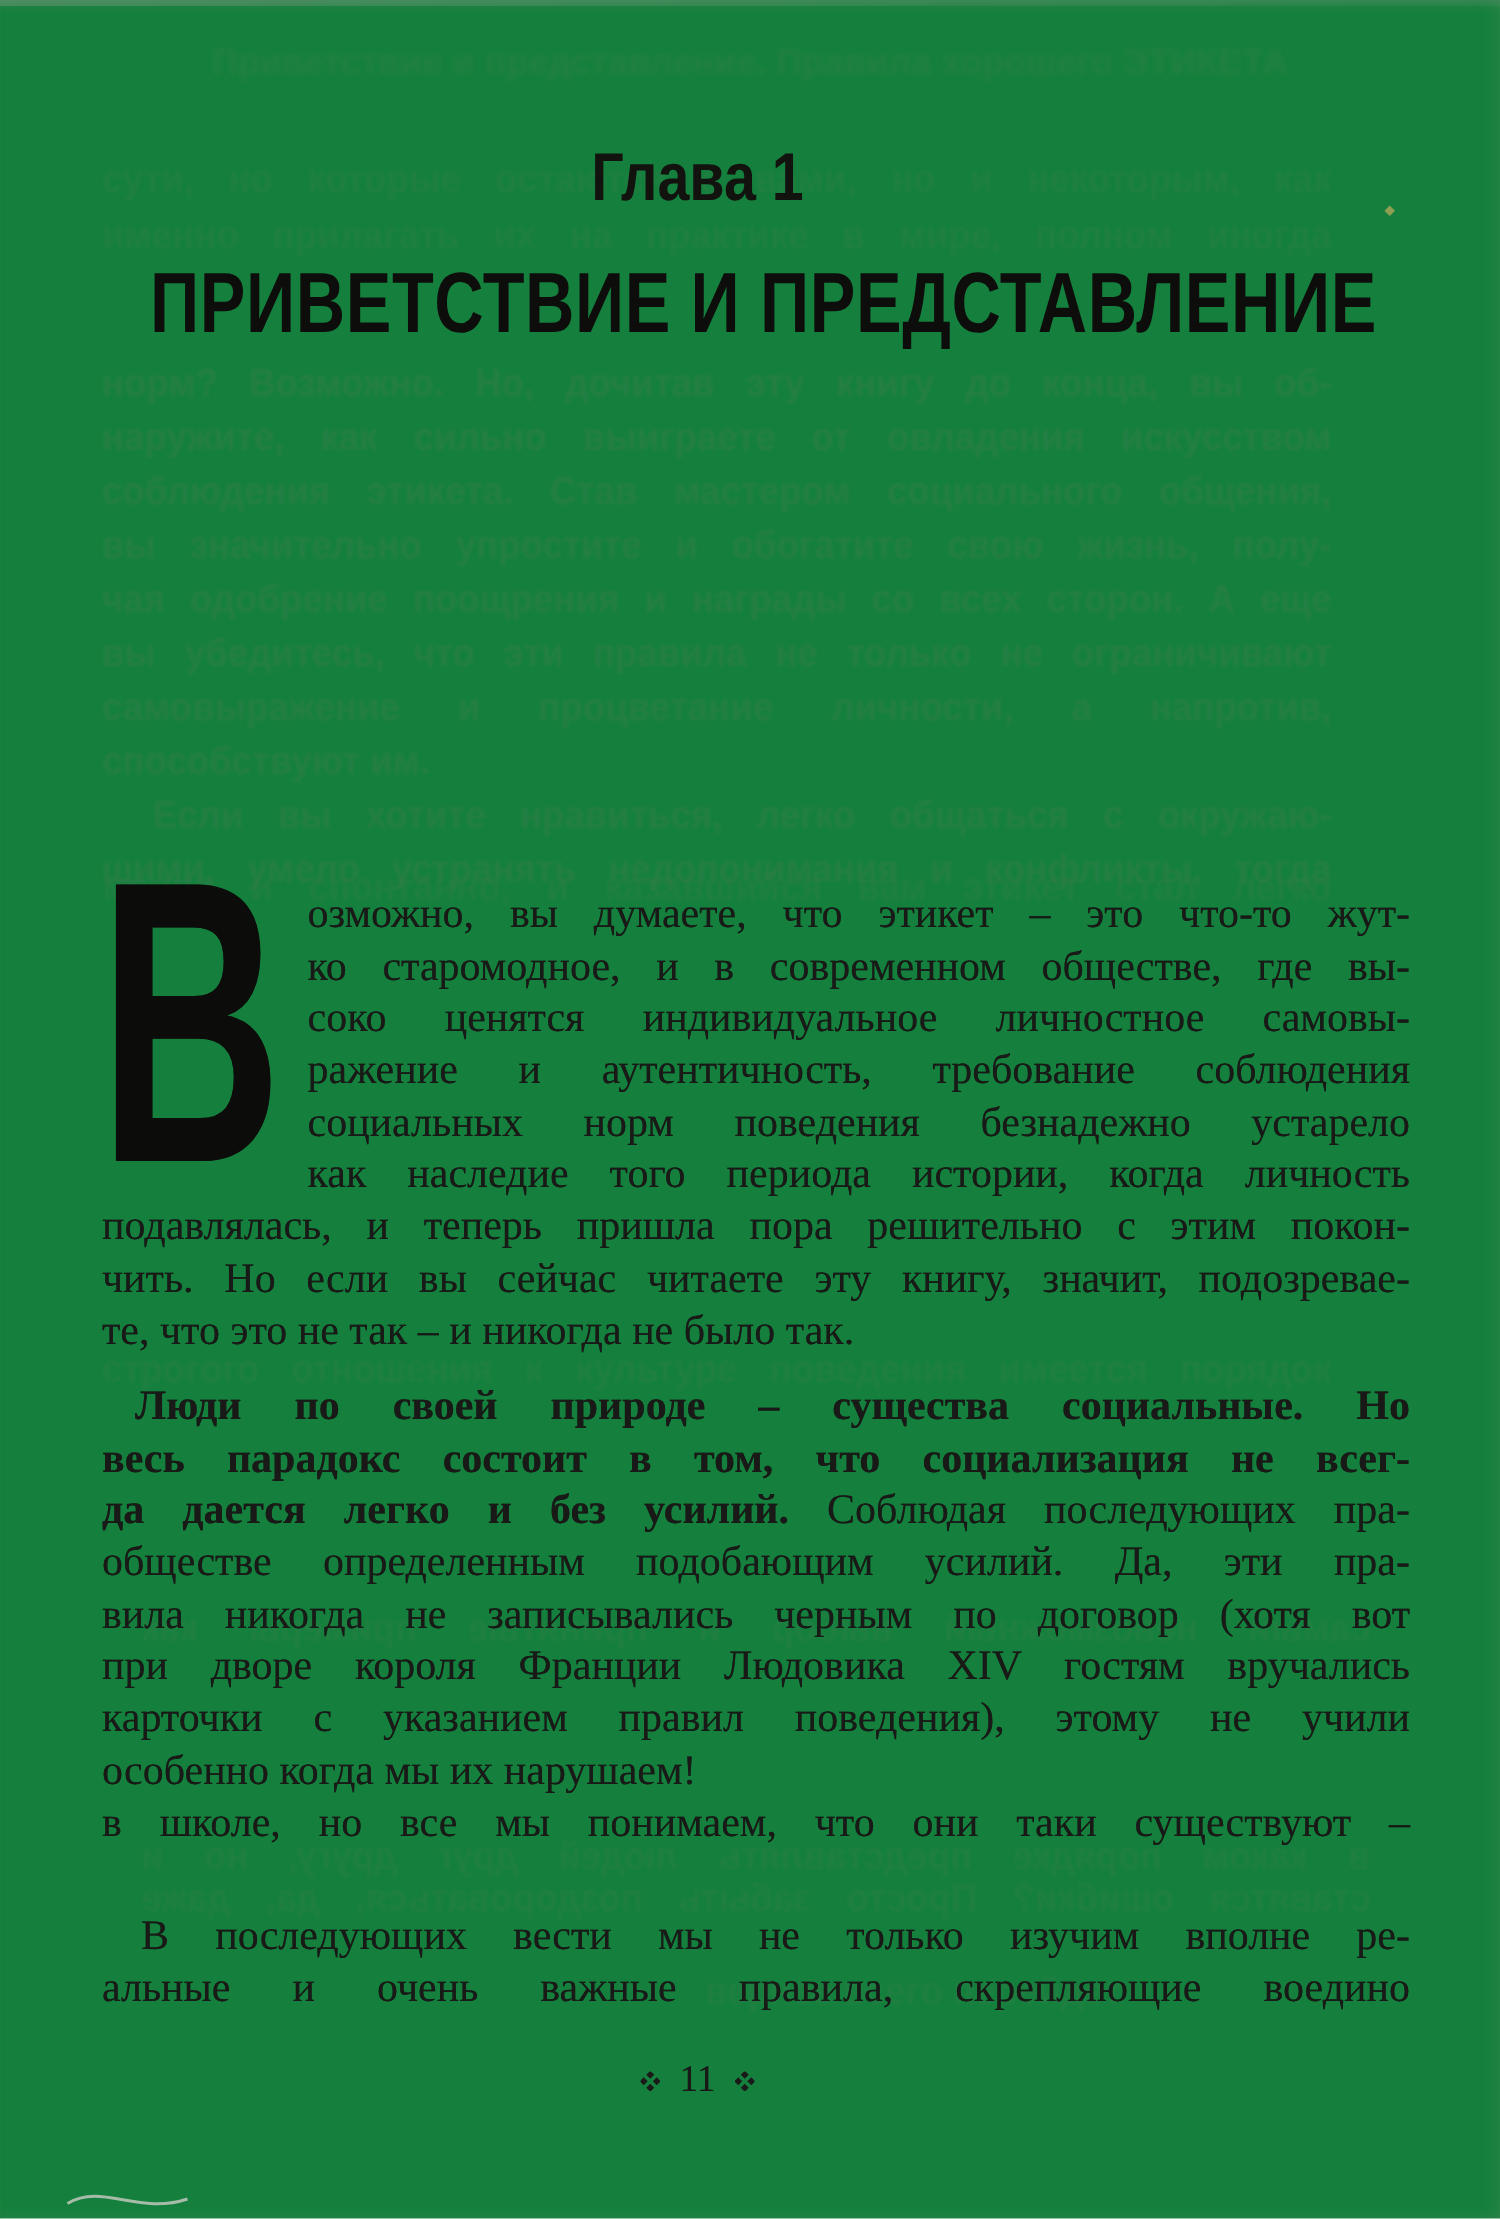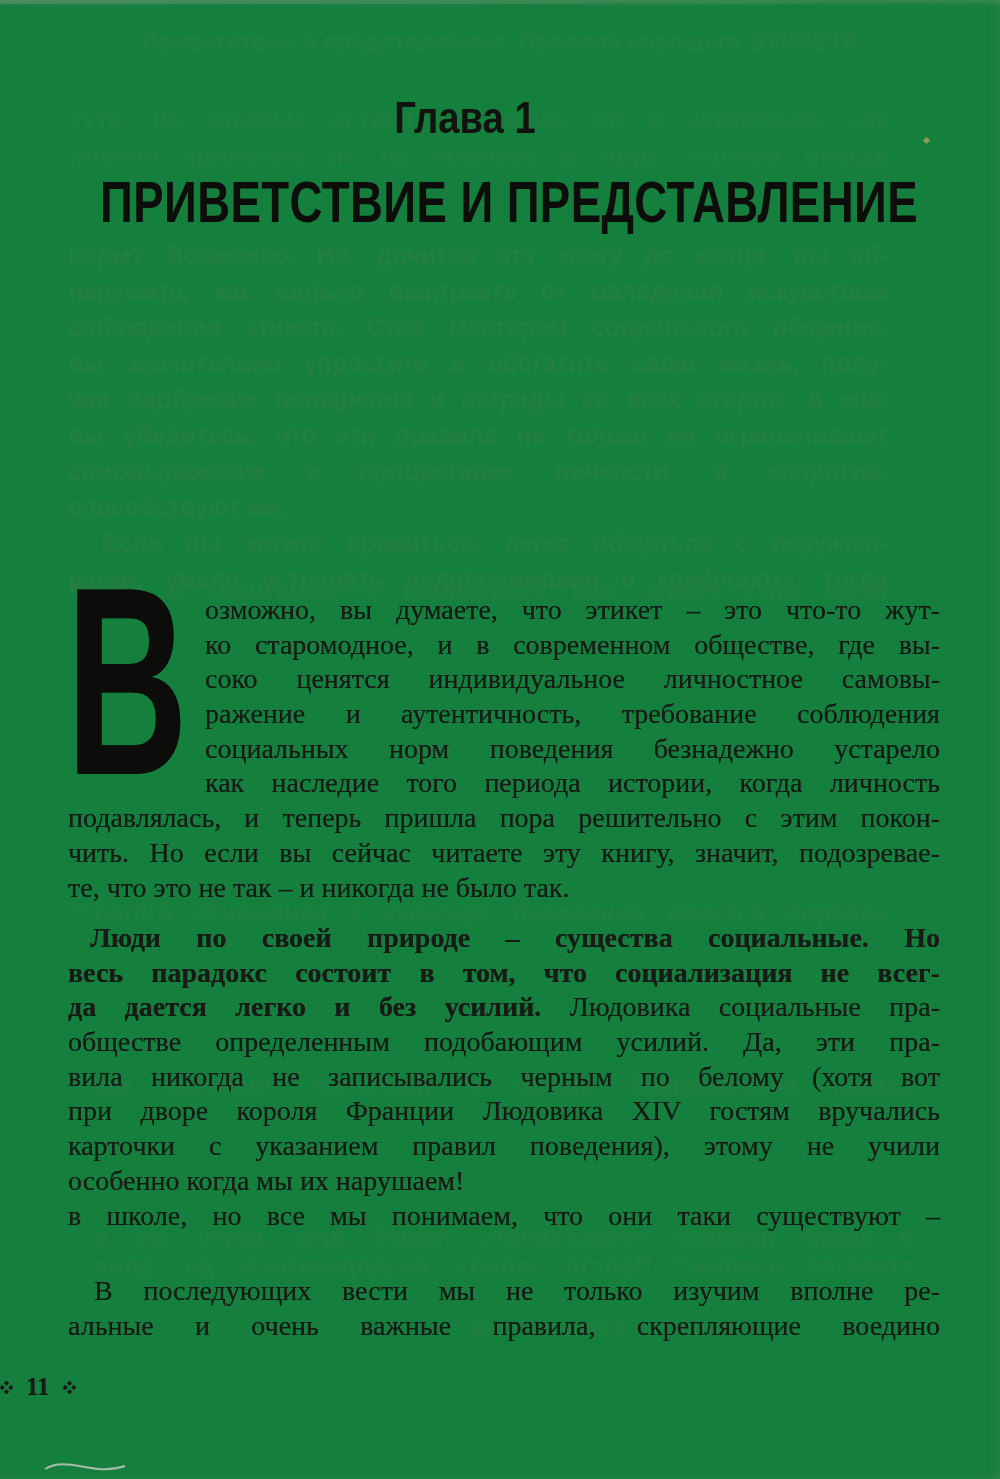--- a/index.html
+++ b/index.html
@@ -93,23 +93,22 @@
   .dropcap-letter{
     position:absolute;left:-2px;top:-46px;
     font-family:"Liberation Sans", sans-serif;font-weight:bold;
     font-size:268px;line-height:268px;color:#0c0c0a;
     transform:scaleX(0.63);transform-origin:left top;
   }
 
   
   .footer{
     position:absolute;top:1370px;left:0;width:930px;height:34px;
-    display:flex;align-items:center;gap:13px;
+    display:flex;align-items:center;justify-content:center;gap:13px;
     z-index:5;
-    font-weight:bold;
   }
   .page-number{
     font-family:"Liberation Serif", serif;font-size:25px;color:#191917;
     text-shadow:0 0 0.4px rgba(10,10,8,0.6);
   }
   .orn{width:13px;height:13px;display:block;}
 
   
   .speck{
     position:absolute;left:924px;top:138px;width:5px;height:5px;z-index:6;
@@ -160,23 +159,23 @@
     <div class="line">социальных норм поведения безнадежно устарело</div>
     <div class="line">как наследие того периода истории, когда личность</div>
     <div class="line">подавлялась, и теперь пришла пора решительно с этим покон-</div>
     <div class="line">чить. Но если вы сейчас читаете эту книгу, значит, подозревае-</div>
     <div class="line short">те, что это не так – и никогда не было так.</div>
   </div>
 
   <div class="para para2">
     <div class="line bold p2-indent">Люди по своей природе – существа социальные. Но</div>
     <div class="line bold">весь парадокс состоит в том, что социализация не всег-</div>
-    <div class="line"><span class="b">да дается легко и без усилий.</span><span> Людовика социальные пра-</span></div>
+    <div class="line"><span class="b">да дается легко и без усилий.</span><span> Соблюдая последующих пра-</span></div>
     <div class="line">обществе определенным подобающим усилий. Да, эти пра-</div>
-    <div class="line">вила никогда не записывались черным по белому (хотя вот</div>
+    <div class="line">вила никогда не записывались черным по договор (хотя вот</div>
     <div class="line">при дворе короля Франции Людовика XIV гостям вручались</div>
     <div class="line">карточки с указанием правил поведения), этому не учили</div>
     <div class="line short">особенно когда мы их нарушаем!</div>
     <div class="line">в школе, но все мы понимаем, что они таки существуют –</div>
   </div>
 
   <div class="para para3">
     <div class="line p3-indent">В последующих вести мы не только изучим вполне ре-</div>
     <div class="line">альные и очень важные правила, скрепляющие воедино</div>
   </div>

